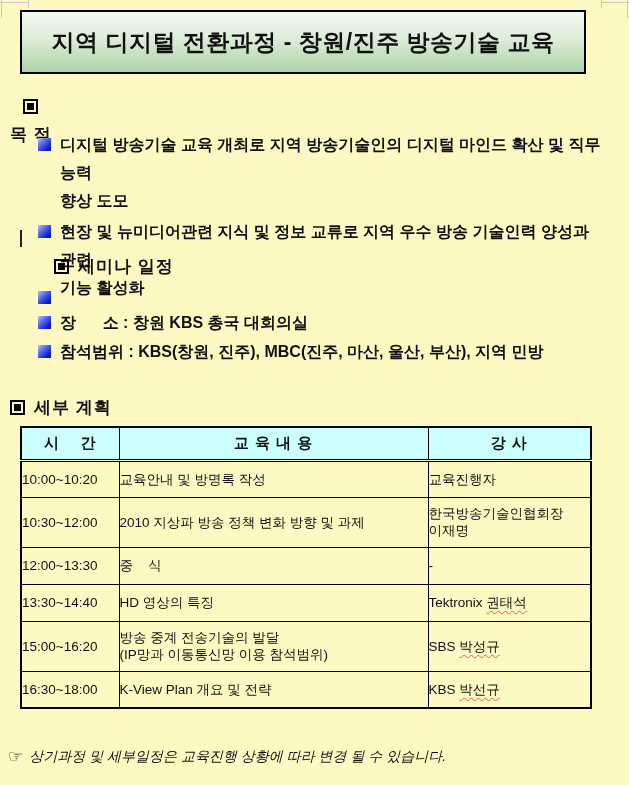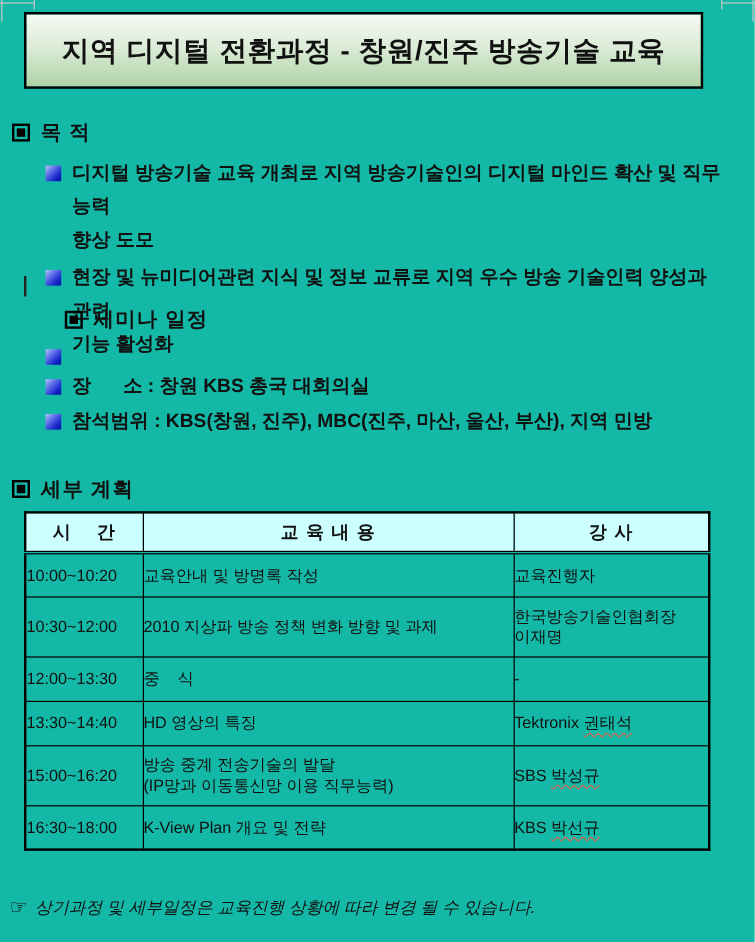--- a/index.html
+++ b/index.html
@@ -1,18 +1,18 @@
 <!DOCTYPE html>
 <html><head>
 <meta charset="utf-8">
 <style>
   * { margin:0; padding:0; box-sizing:border-box; }
   html,body { background:#ffffff; }
   .page {
-    position:relative; width:629px; height:785px; background:#14b8a6;
+    position:relative; width:629px; height:785px; background:#fef9c3;
     font-family:"Liberation Sans","DejaVu Sans",sans-serif; color:#111; overflow:hidden;
   }
   
   .mark { position:absolute; background:#c9c9c9; }
   .mark-tl-h { left:0; top:2px; width:28px; height:1px; }
   .mark-tl-v { left:1px; top:0; width:1px; height:18px; }
   .mark-tl-t { left:28px; top:0; width:1px; height:8px; }
   .mark-tr-h { left:601px; top:2px; width:28px; height:1px; }
   .mark-tr-v { left:627px; top:0; width:1px; height:18px; }
   .mark-tr-t { left:601px; top:0; width:1px; height:8px; }
@@ -94,21 +94,21 @@
   <div class="mark mark-tl-v"></div>
   <div class="mark mark-tl-t"></div>
   <div class="mark mark-tr-h"></div>
   <div class="mark mark-tr-v"></div>
   <div class="mark mark-tr-t"></div>
 
   <div class="title-box">
     <span class="t">지역 디지털 전환과정 - 창원/진주 방송기술 교육</span>
   </div>
 
-  <div class="sec-head" style="top:99px;">
+  <div class="sec-head" style="top:99px;flex-direction:column;">
     <span class="sq-marker"></span>
     <span class="h">목 적</span>
   </div>
 
   <div class="purpose-list">
     <div class="item">
       <span class="blt"></span>
       <span class="txt"><span>디지털 방송기술 교육 개최로 지역 방송기술인의 디지털 마인드 확산 및 직무능력</span><br><span>향상 도모</span></span>
     </div>
     <div class="item">
@@ -170,21 +170,21 @@
       <td>중    식</td>
       <td>-</td>
     </tr>
     <tr class="r-s">
       <td>13:30~14:40</td>
       <td>HD 영상의 특징</td>
       <td><span>Tektronix </span><span class="misspell">권태석</span></td>
     </tr>
     <tr class="r-m">
       <td>15:00~16:20</td>
-      <td><span>방송 중계 전송기술의 발달</span><br><span>(IP망과 이동통신망 이용 직무능력)</span></td>
+      <td><span>방송 중계 전송기술의 발달</span><br><span>(IP망과 이동통신망 이용 참석범위)</span></td>
       <td><span>SBS </span><span class="misspell">박성규</span></td>
     </tr>
     <tr class="r-s">
       <td>16:30~18:00</td>
       <td>K-View Plan 개요 및 전략</td>
       <td><span>KBS </span><span class="misspell">박선규</span></td>
     </tr>
   </tbody>
     </table>
 

